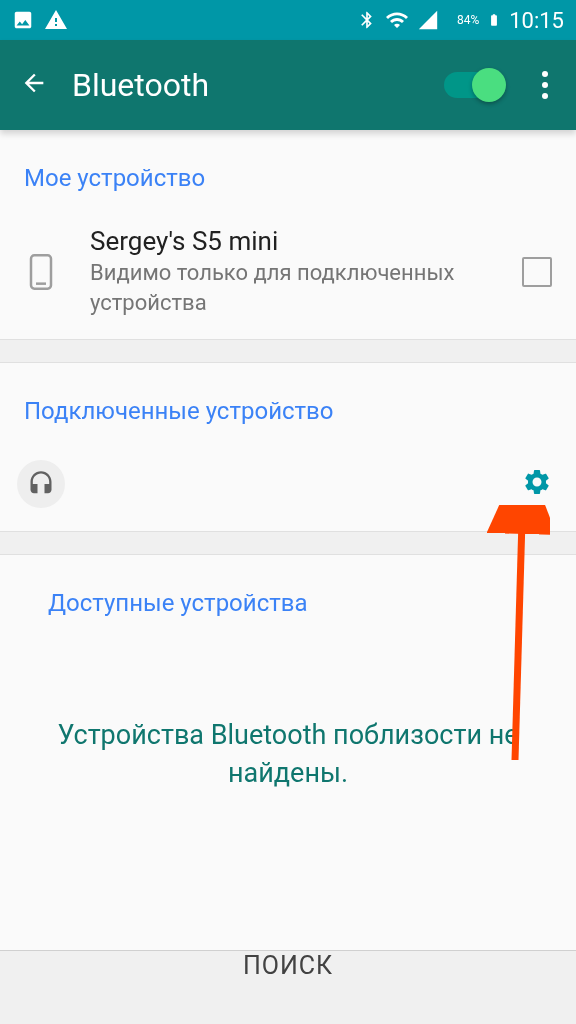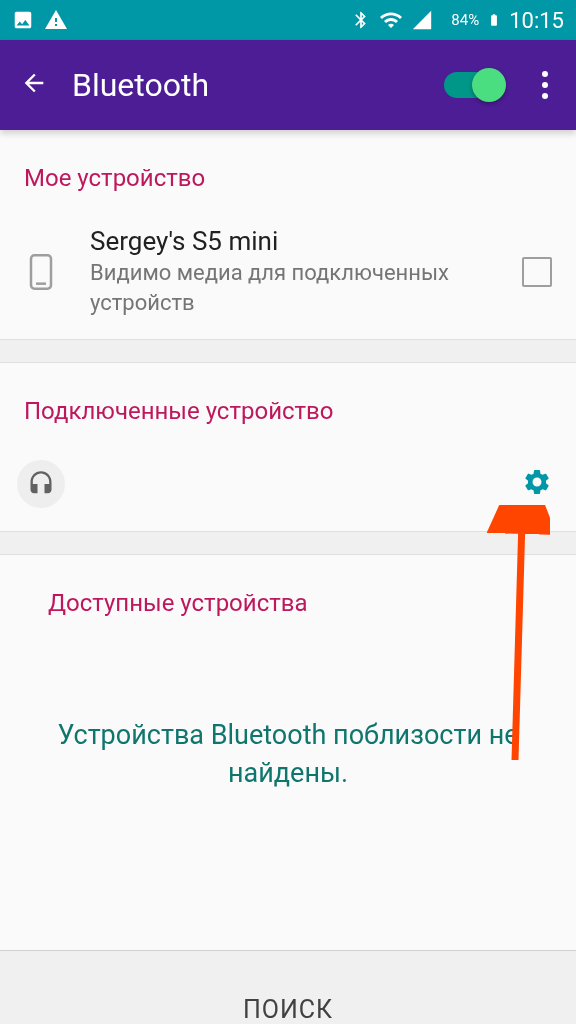--- a/index.html
+++ b/index.html
@@ -33,26 +33,26 @@
       margin-left: auto;
       display: flex;
       align-items: center;
       gap: 8px;
     }
     .status-time {
       font-size: 22px;
       font-weight: 400;
     }
     .status-battery-text {
-      font-size: 15px;
+      font-size: 12px;
       margin-left: 10px;
     }
     .app-bar {
       height: 90px;
-      background: #4c1d95;
+      background: #0f766e;
       display: flex;
       align-items: center;
       padding: 0 20px;
       box-shadow: 0 4px 6px rgba(0,0,0,0.15);
     }
     .back-btn {
       color: white;
       margin-right: 24px;
     }
     .app-title {
@@ -87,21 +87,21 @@
       padding: 8px;
     }
     .menu-dots span {
       width: 6px;
       height: 6px;
       background: white;
       border-radius: 50%;
     }
     .section-header {
       padding: 34px 24px 18px;
-      color: #be185d;
+      color: #3b82f6;
       font-size: 24px;
       font-weight: 400;
     }
     .device-row {
       display: flex;
       align-items: center;
       padding: 16px 16px 22px;
       background: #fafafa;
     }
     .device-icon {
@@ -156,21 +156,21 @@
     }
     .search-btn {
       position: absolute;
       bottom: 0;
       left: 0;
       right: 0;
       height: 74px;
       background: #f0f0f0;
       border-top: 1px solid #d0d0d0;
       display: flex;
-      align-items: flex-end;
+      align-items: flex-start;
       justify-content: center;
       font-size: 25px;
       color: #424242;
       letter-spacing: 1px;
     }
     .arrow-overlay {
       position: absolute;
       top: 505px;
       left: 270px;
       pointer-events: none;
@@ -236,21 +236,21 @@
 
 <div class="device-row">
   <div class="device-icon">
     <svg width="40" height="48" viewBox="0 0 24 24" fill="none" stroke="#9e9e9e" stroke-width="1.5">
         <rect x="6" y="2" width="12" height="20" rx="2"></rect>
         <line x1="9" y1="19" x2="15" y2="19"></line>
       </svg>
   </div>
   <div class="device-info">
     <div class="device-name">Sergey's S5 mini</div>
-    <div class="device-sub">Видимо медиа для подключенных устройств</div>
+    <div class="device-sub">Видимо только для подключенных устройства</div>
   </div>
   <div class="checkbox"></div>
 </div>
 
 <div class="divider-space"></div>
 
 <div class="section-header">Подключенные устройство</div>
 
 <div class="device-row">
   <div class="device-icon">

